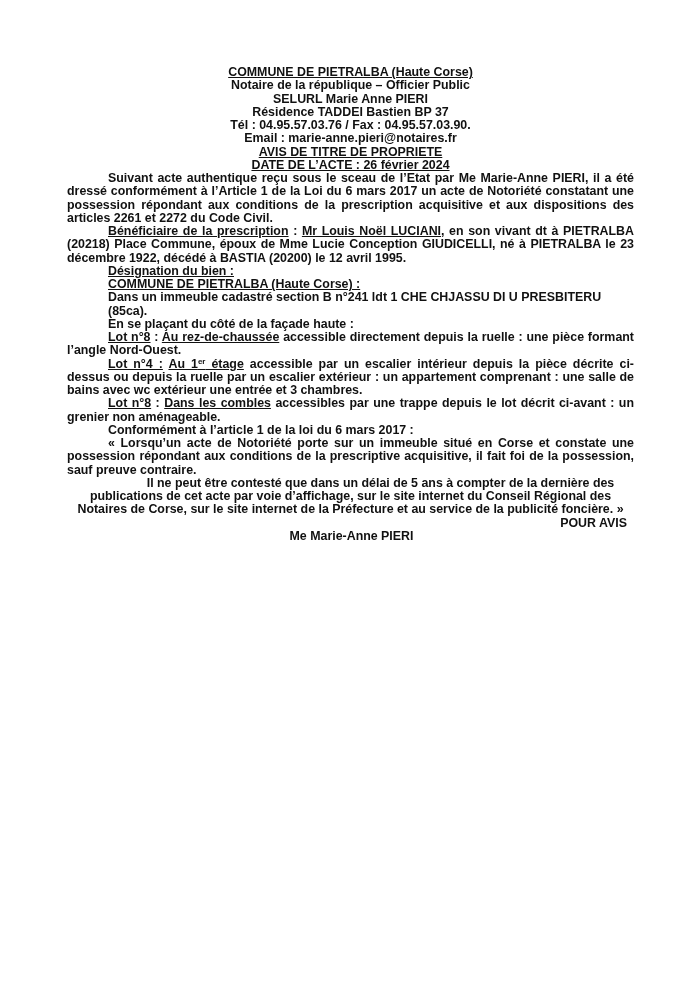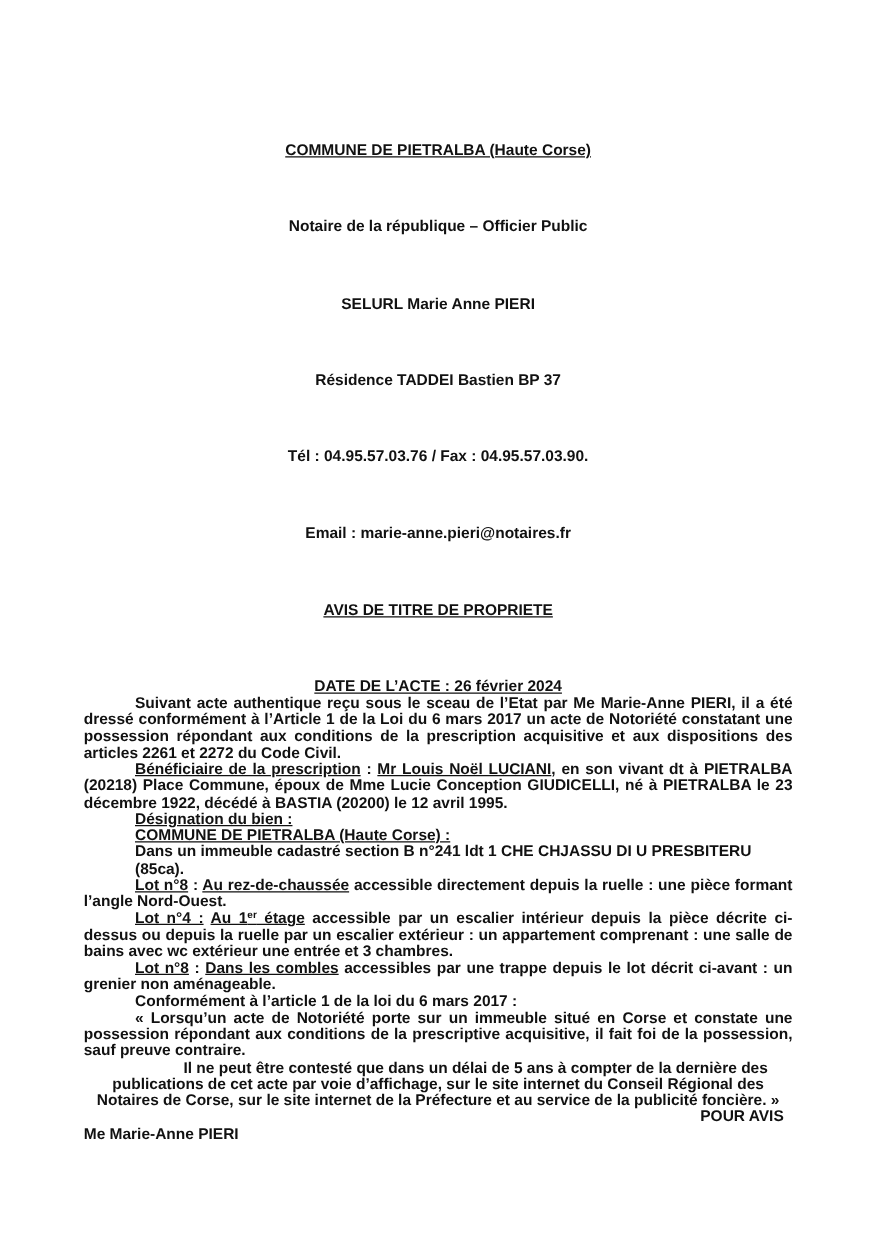--- a/index.html
+++ b/index.html
@@ -2,21 +2,21 @@
 <html><head>
 <meta charset="utf-8">
 <style>
   html, body { margin: 0; padding: 0; background: #ffffff; }
   body { width: 699px; height: 989px; position: relative; overflow: hidden; }
   .page {
     position: absolute; left: 67px; top: 66px; width: 567px;
     font-family: "Liberation Sans", sans-serif;
     font-weight: bold; font-size: 12.4px; line-height: 13.25px; color: #111111;
   }
-  .c { text-align: center; margin-top: 48px; }
+  .c { text-align: center; }
   .j { text-align: justify; }
   .ind { text-indent: 41px; }
   .u { text-decoration: underline; }
   .blk { margin: 0; }
   .r1 { text-align: right; padding-right: 7px; }
   .pad-l { padding-left: 41px; }
   sup { font-size: 8px; line-height: 0; vertical-align: 4px; }
   .center-block { text-align: left; padding-left: 41px; }
   .cen-par { text-align: center; }
 </style>
@@ -36,29 +36,30 @@
 
   <p class="blk j ind">Suivant acte authentique reçu sous le sceau de l’Etat par Me Marie-Anne PIERI, il a été dressé conformément à l’Article 1 de la Loi du 6 mars 2017 un acte de Notoriété constatant une possession répondant aux conditions de la prescription acquisitive et aux dispositions des articles 2261 et 2272 du Code Civil.</p>
 
   <p class="blk j ind"><span class="u">Bénéficiaire de la prescription</span><span> :  </span><span class="u">Mr Louis Noël LUCIANI</span><span>, en son vivant  dt à PIETRALBA (20218) Place Commune, époux de Mme Lucie Conception GIUDICELLI, né à PIETRALBA  le 23 décembre 1922, décédé à BASTIA (20200) le 12 avril 1995.</span></p>
 
   <div class="pad-l"><span class="u">Désignation du bien :</span></div>
 
   <div class="center-block"><span class="u">COMMUNE DE PIETRALBA (Haute Corse) :</span></div>
 
   <div class="pad-l">Dans un immeuble cadastré section B n°241 ldt 1 CHE CHJASSU DI U PRESBITERU (85ca).</div>
+  <div class="pad-l">En se plaçant du côté de la façade haute :</div>
 
   <p class="blk j ind"><span class="u">Lot n°8</span><span> : </span><span class="u">Au rez-de-chaussée</span><span> accessible directement depuis la ruelle : une pièce formant l’angle Nord-Ouest.</span></p>
 
   <p class="blk j ind"><span class="u">Lot n°4 :</span><span> </span><span class="u"><span>Au 1</span><sup>er</sup><span> étage</span></span><span> accessible par un escalier intérieur depuis la pièce décrite ci-dessus ou depuis la ruelle par un escalier extérieur : un appartement comprenant : une salle de bains avec wc extérieur une entrée et 3 chambres.</span></p>
 
   <p class="blk j ind"><span class="u">Lot n°8</span><span> : </span><span class="u">Dans les combles</span><span> accessibles par une trappe depuis le lot décrit ci-avant : un grenier non aménageable.</span></p>
 
   <div class="pad-l">Conformément à l’article 1 de la loi du 6 mars 2017 :</div>
 
   <p class="blk j ind">« Lorsqu’un acte de Notoriété porte sur un immeuble situé en Corse et constate une possession répondant aux conditions de la prescriptive acquisitive, il fait foi de la possession, sauf preuve contraire.</p>
 
   <p class="blk cen-par" style="text-indent:60px;">Il ne peut être contesté que dans un délai de 5 ans à compter de la dernière des publications de cet acte par voie d’affichage, sur le site internet du Conseil Régional des Notaires de Corse, sur le site internet de la Préfecture et au service de la publicité foncière. »</p>
 
   <div class="r1">POUR AVIS</div>
-  <div class="r1" style="padding-right:0px;text-align:left;margin-right:-2px;">Me Marie-Anne PIERI</div>
+  <div class="r1" style="padding-right:0px;text-align:center;margin-right:-2px;">Me Marie-Anne PIERI</div>
 
 </div>
 
 </body></html>

